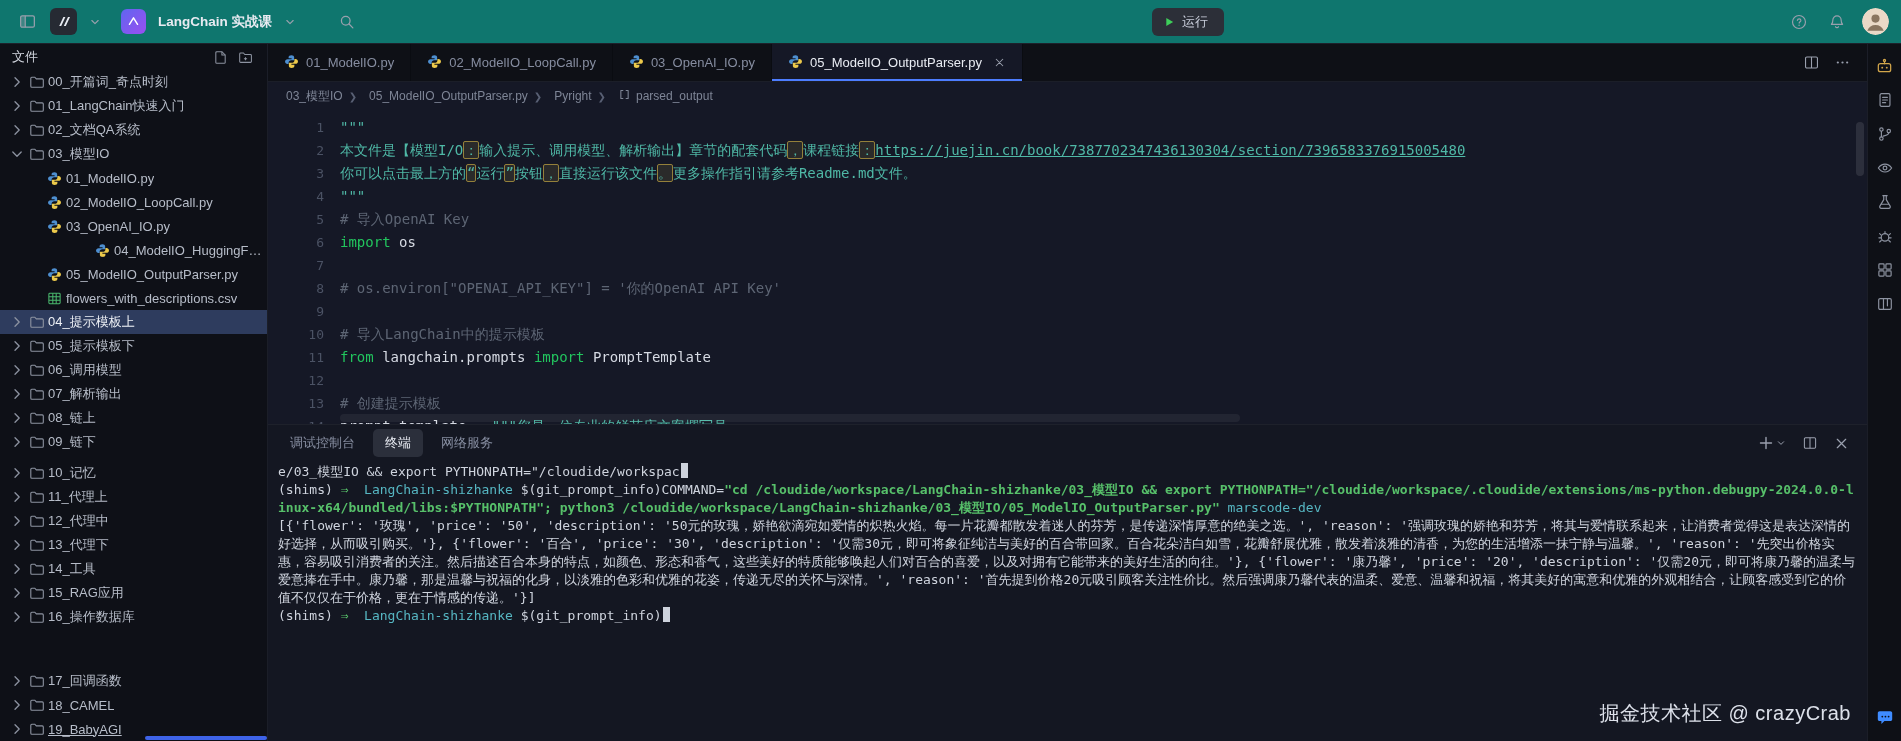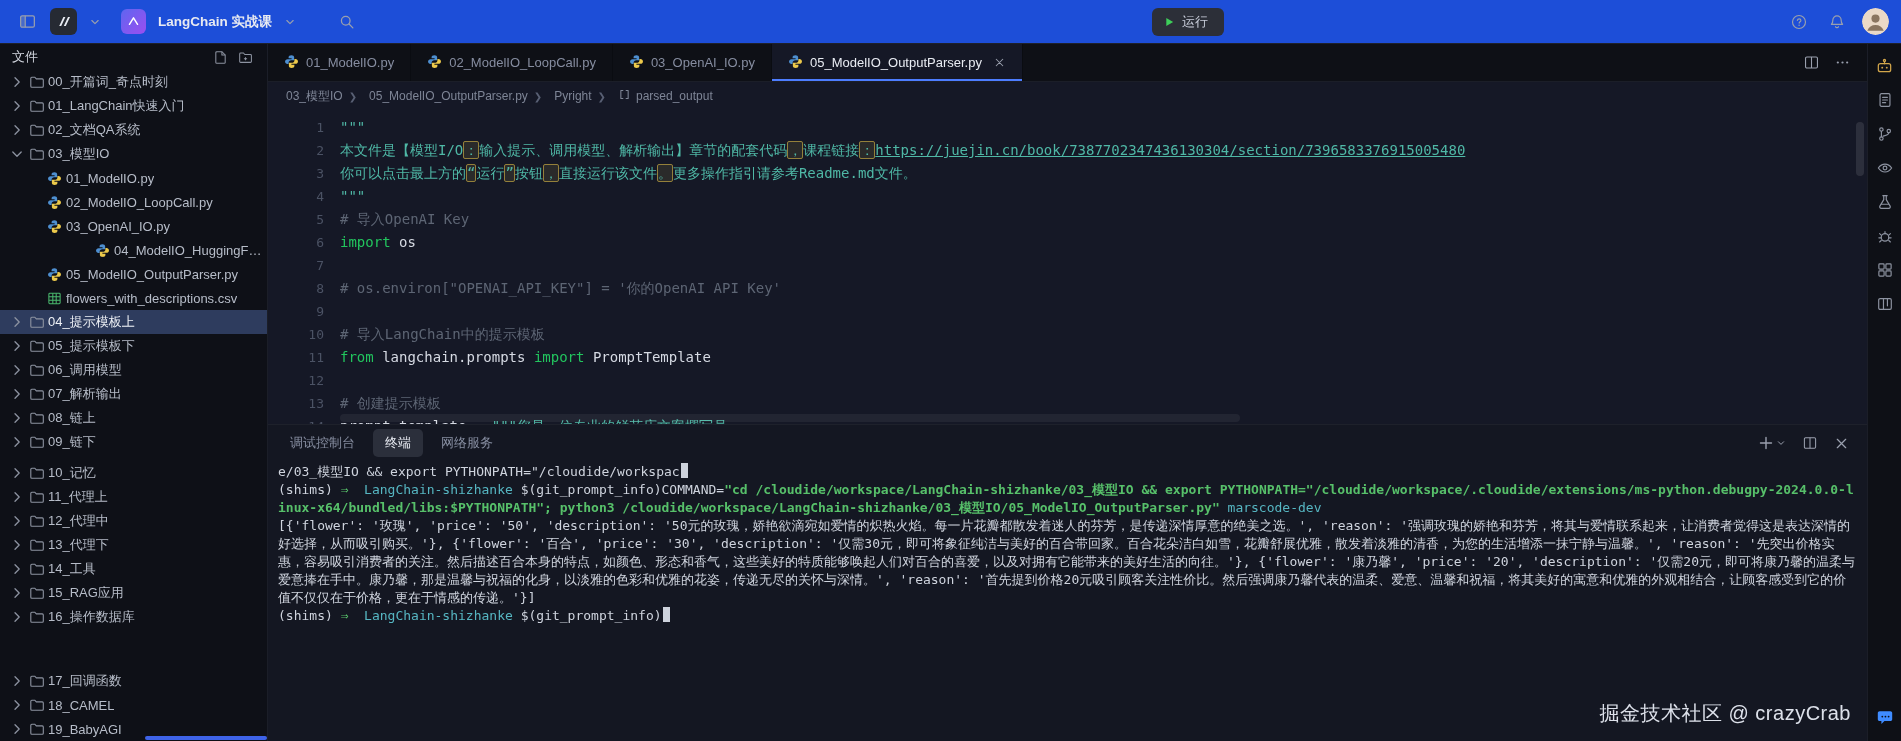--- a/index.html
+++ b/index.html
@@ -1,20 +1,20 @@
 <!DOCTYPE html>
 <html><head>
 <meta charset="utf-8">
 <style>
   *{margin:0;padding:0;box-sizing:border-box}
   html,body{background:#07080c}
   .app{width:1901px;height:741px;position:relative;overflow:hidden;background:#0c0e13;
        font-family:"Liberation Sans",sans-serif;color:#d6dae3}
   
-  .titlebar{height:44px;background:#1d4ed8;border-bottom:1px solid #1e212b;display:flex;align-items:center;position:relative;z-index:5}
+  .titlebar{height:44px;background:#0f766e;border-bottom:1px solid #1e212b;display:flex;align-items:center;position:relative;z-index:5}
   .tb-left{display:flex;align-items:center;gap:10px;padding-left:14px}
   .icon-btn{width:26px;height:26px;display:flex;align-items:center;justify-content:center;color:#9aa0ad;border-radius:5px;cursor:pointer}
   .icon-btn.sm{width:16px}
   .logo-tile{width:27px;height:27px;border-radius:6px;background:#262a33;display:flex;align-items:center;justify-content:center;cursor:pointer}
   .course-tile{width:25px;height:25px;border-radius:6px;background:linear-gradient(135deg,#5f66f0,#9a4ef0);display:flex;align-items:center;justify-content:center;margin-left:8px}
   .tb-title{font-size:13.5px;font-weight:bold;color:#e8eaf1;margin-left:2px;white-space:nowrap}
   .run-btn{position:absolute;left:1152px;top:8px;height:28px;padding:0 16px 0 12px;background:#2c2f38;border:none;border-radius:6px;
            display:flex;align-items:center;gap:7px;color:#c9cedb;font-size:13px;font-family:inherit;cursor:pointer}
   .tb-right{margin-left:auto;display:flex;align-items:center;gap:12px;padding-right:12px}
   .avatar{width:27px;height:27px;border-radius:50%;overflow:hidden;cursor:pointer;display:flex}
@@ -490,21 +490,21 @@
                 <path d="M6 3.8 10.2 8 6 12.2" stroke="currentColor" fill="none" stroke-width="1.3" stroke-linecap="round" stroke-linejoin="round"></path>
               </svg>
             </span>
             <span class="ico">
               <svg width="16" height="16" viewBox="0 0 16 16">
                 <path d="M1.8 4.2c0-.6.4-1 1-1h3l1.5 1.7h6c.6 0 1 .4 1 1v6.3c0 .6-.4 1-1 1H2.8c-.6 0-1-.4-1-1z" stroke="currentColor" fill="none" stroke-width="1.1"></path>
               </svg>
             </span>
             <span class="tlab">18_CAMEL</span>
           </div>
-          <div class="trow" style="padding-left: 8px;">
+          <div class="trow" style="padding-left: 8px; text-decoration: underline;">
             <span class="ico">
               <svg width="16" height="16" viewBox="0 0 16 16">
                 <path d="M6 3.8 10.2 8 6 12.2" stroke="currentColor" fill="none" stroke-width="1.3" stroke-linecap="round" stroke-linejoin="round"></path>
               </svg>
             </span>
             <span class="ico">
               <svg width="16" height="16" viewBox="0 0 16 16">
                 <path d="M1.8 4.2c0-.6.4-1 1-1h3l1.5 1.7h6c.6 0 1 .4 1 1v6.3c0 .6-.4 1-1 1H2.8c-.6 0-1-.4-1-1z" stroke="currentColor" fill="none" stroke-width="1.1"></path>
               </svg>
             </span>

